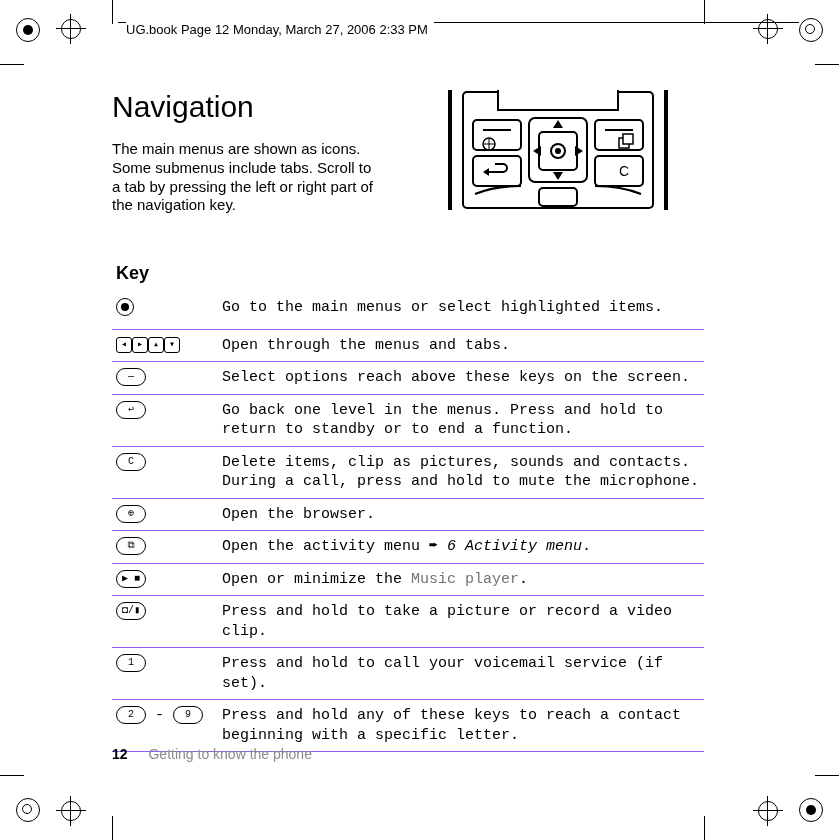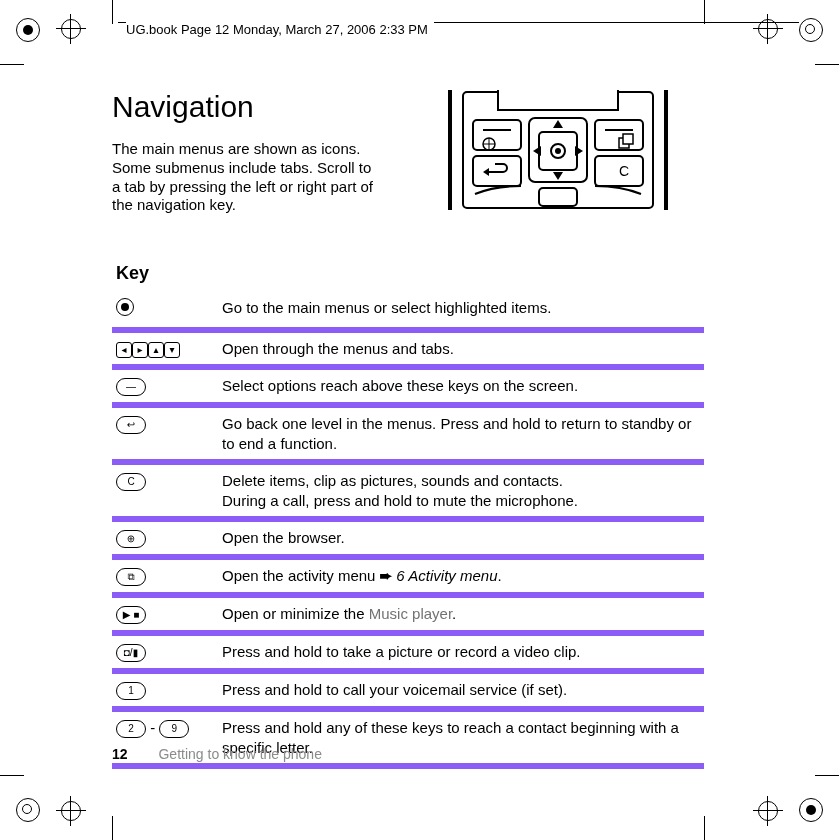--- a/index.html
+++ b/index.html
@@ -28,29 +28,29 @@
     .intro-row { display:flex; gap:30px; margin-bottom:48px; }
     .intro-text { width:270px; }
 
     .phone-box { flex:1; display:flex; justify-content:center; }
     .phone-svg { width:230px; height:120px; }
 
     .key-title { font-weight:bold; font-size:18px; margin-bottom:8px; padding-left:4px; }
 
     table.keytable { width:100%; border-collapse:collapse; font-size:15px; line-height:1.3; }
     table.keytable td { padding:6px 4px 6px 4px; vertical-align:top; }
-    table.keytable tr { border-bottom:6px solid #8b5cf6; }
+    table.keytable tr { border-bottom:1px solid #8b5cf6;font-family:Liberation Mono, monospace; }
     table.keytable td.icon { width:106px; text-align:left; }
 
     .pill { display:inline-block; border:1px solid #000; border-radius:9px; min-width:30px; height:18px; line-height:16px; font-size:10px; text-align:center; padding:0 4px; vertical-align:middle; }
     .round { display:inline-block; border:1px solid #000; border-radius:3px; width:16px; height:16px; text-align:center; font-size:10px; line-height:14px; vertical-align:middle; }
 
     .footer { position:absolute; bottom:78px; left:112px; font-size:14px; }
     .footer .pg { font-weight:bold; color:#000000; }
-    .footer .chap { color:#8b8b8b; margin-left:27px; }
+    .footer .chap { color:#8b8b8b; margin-left:17px; }
 
     .muted { color:#737373; }
 
     .link-italic { font-style:italic; }
 
     .arrow-sym { font-weight:bold; }
   </style>
 </head>
 <body>
 

